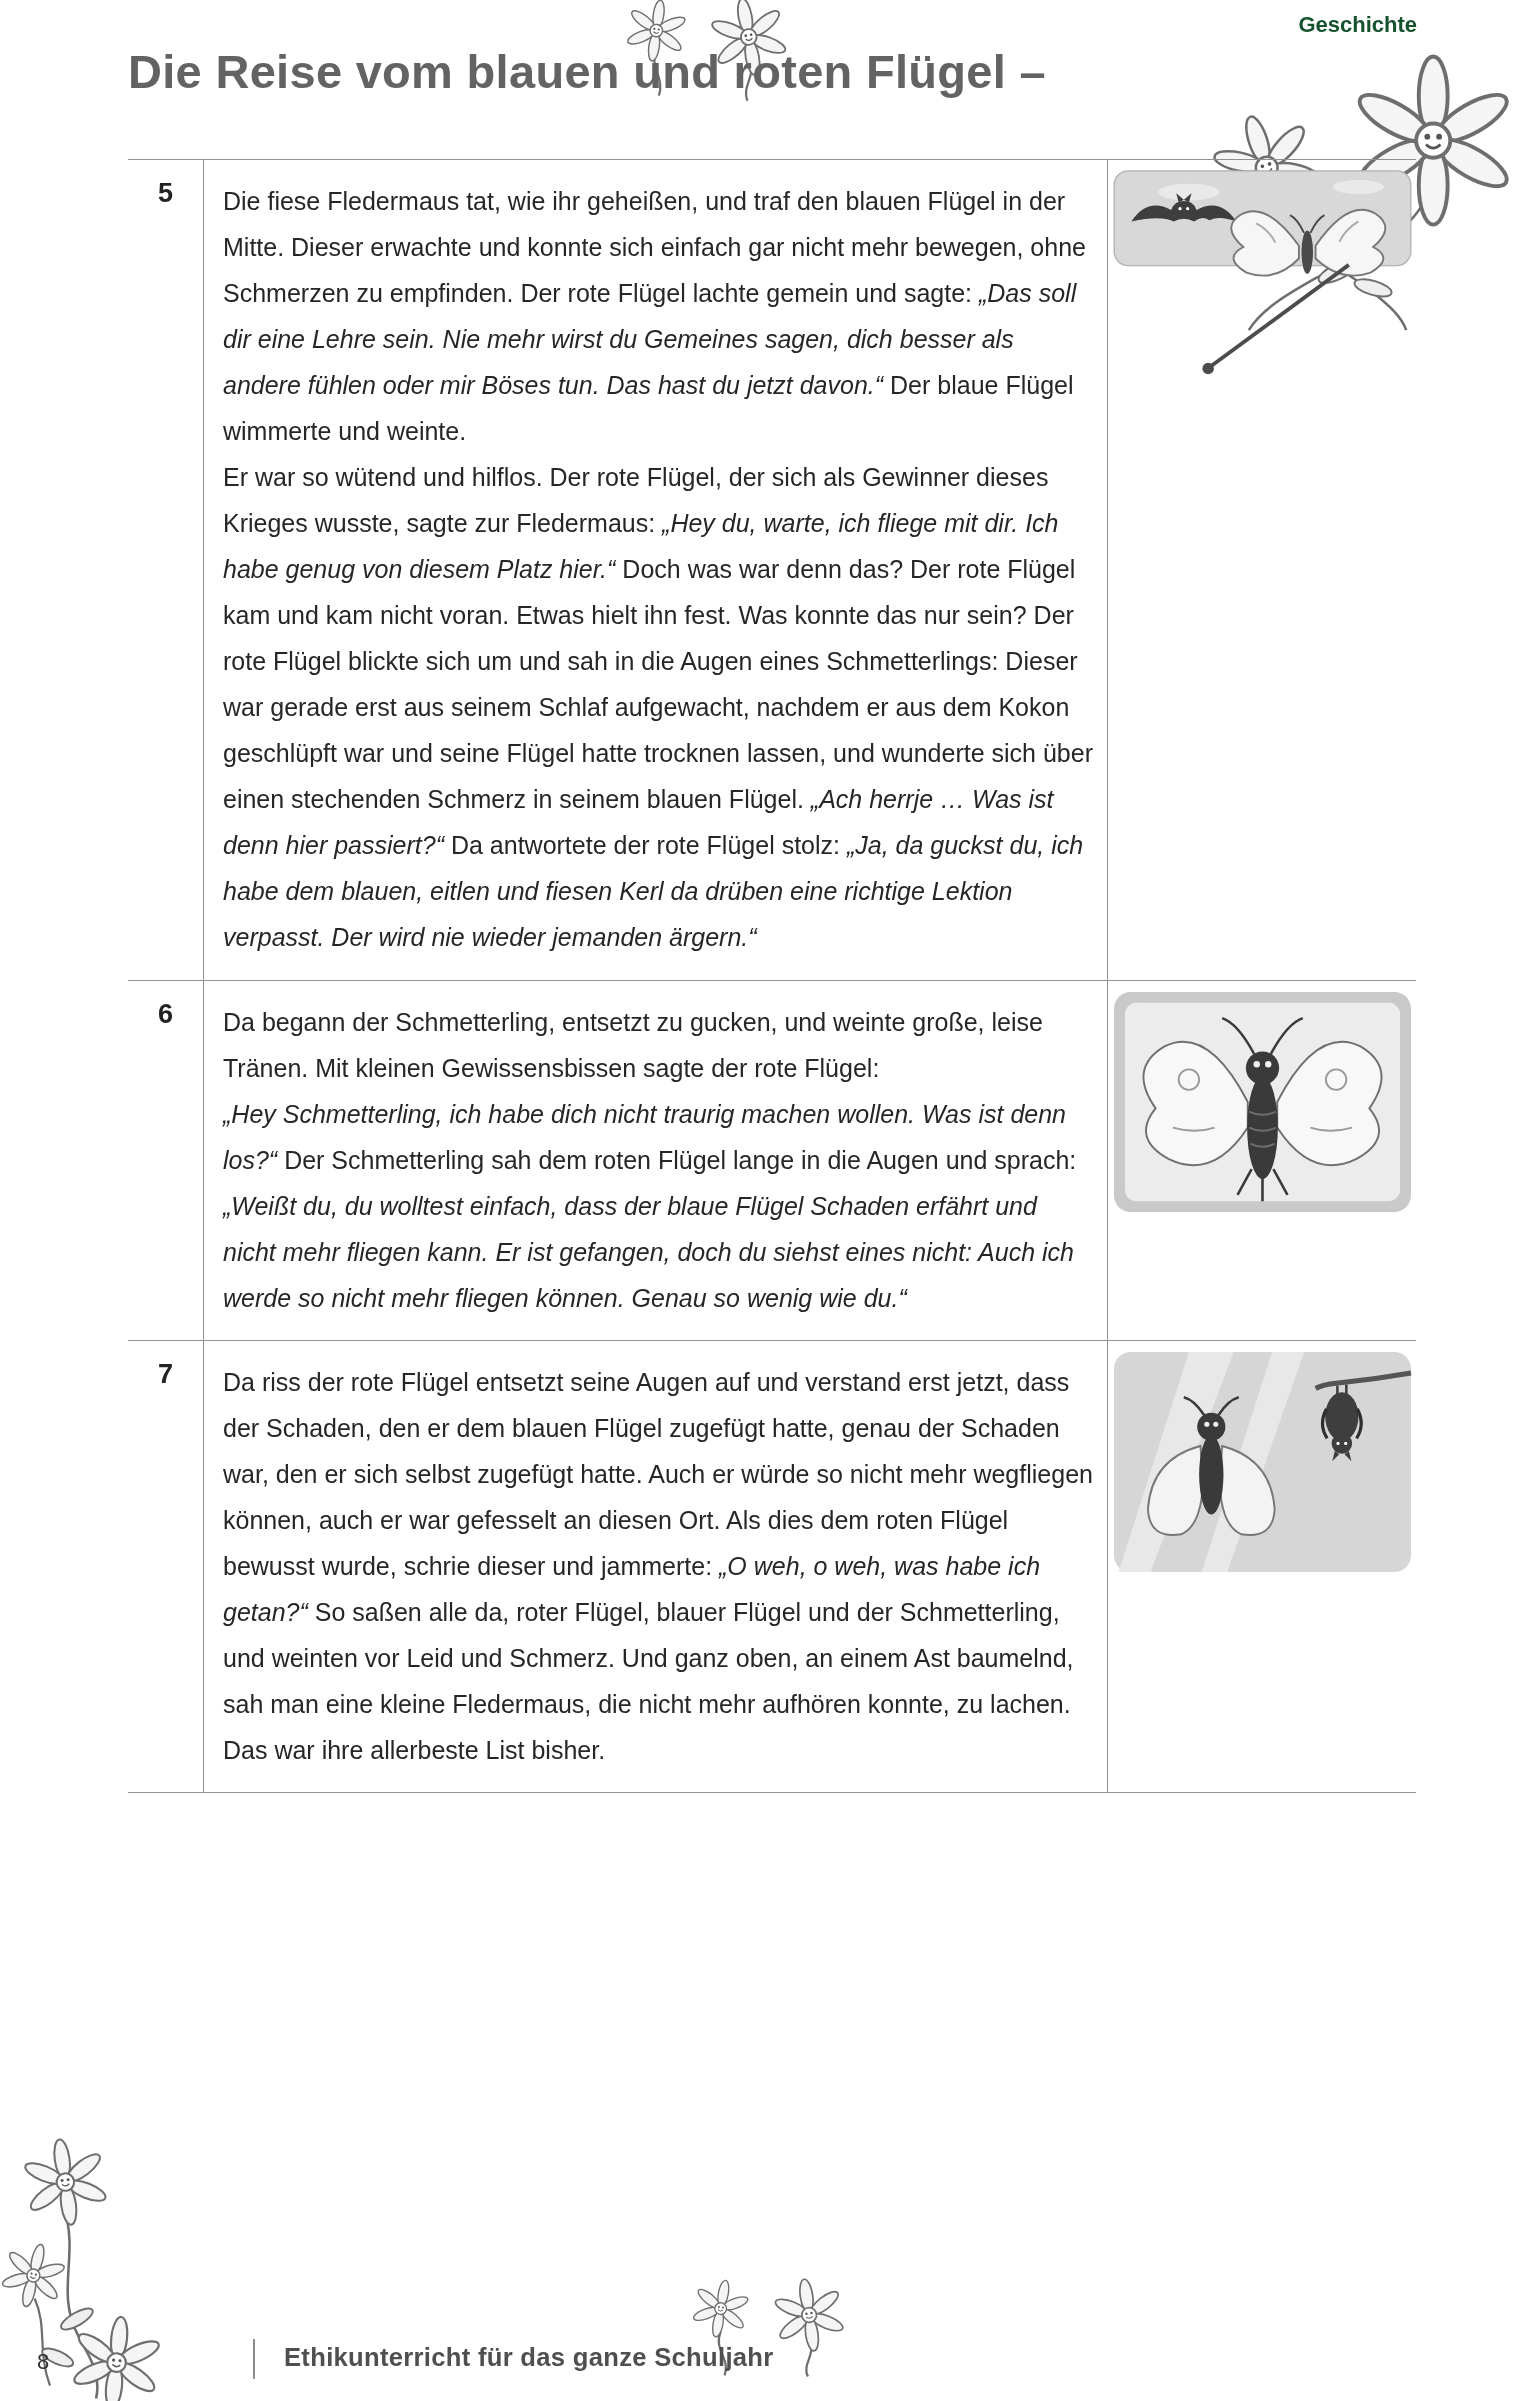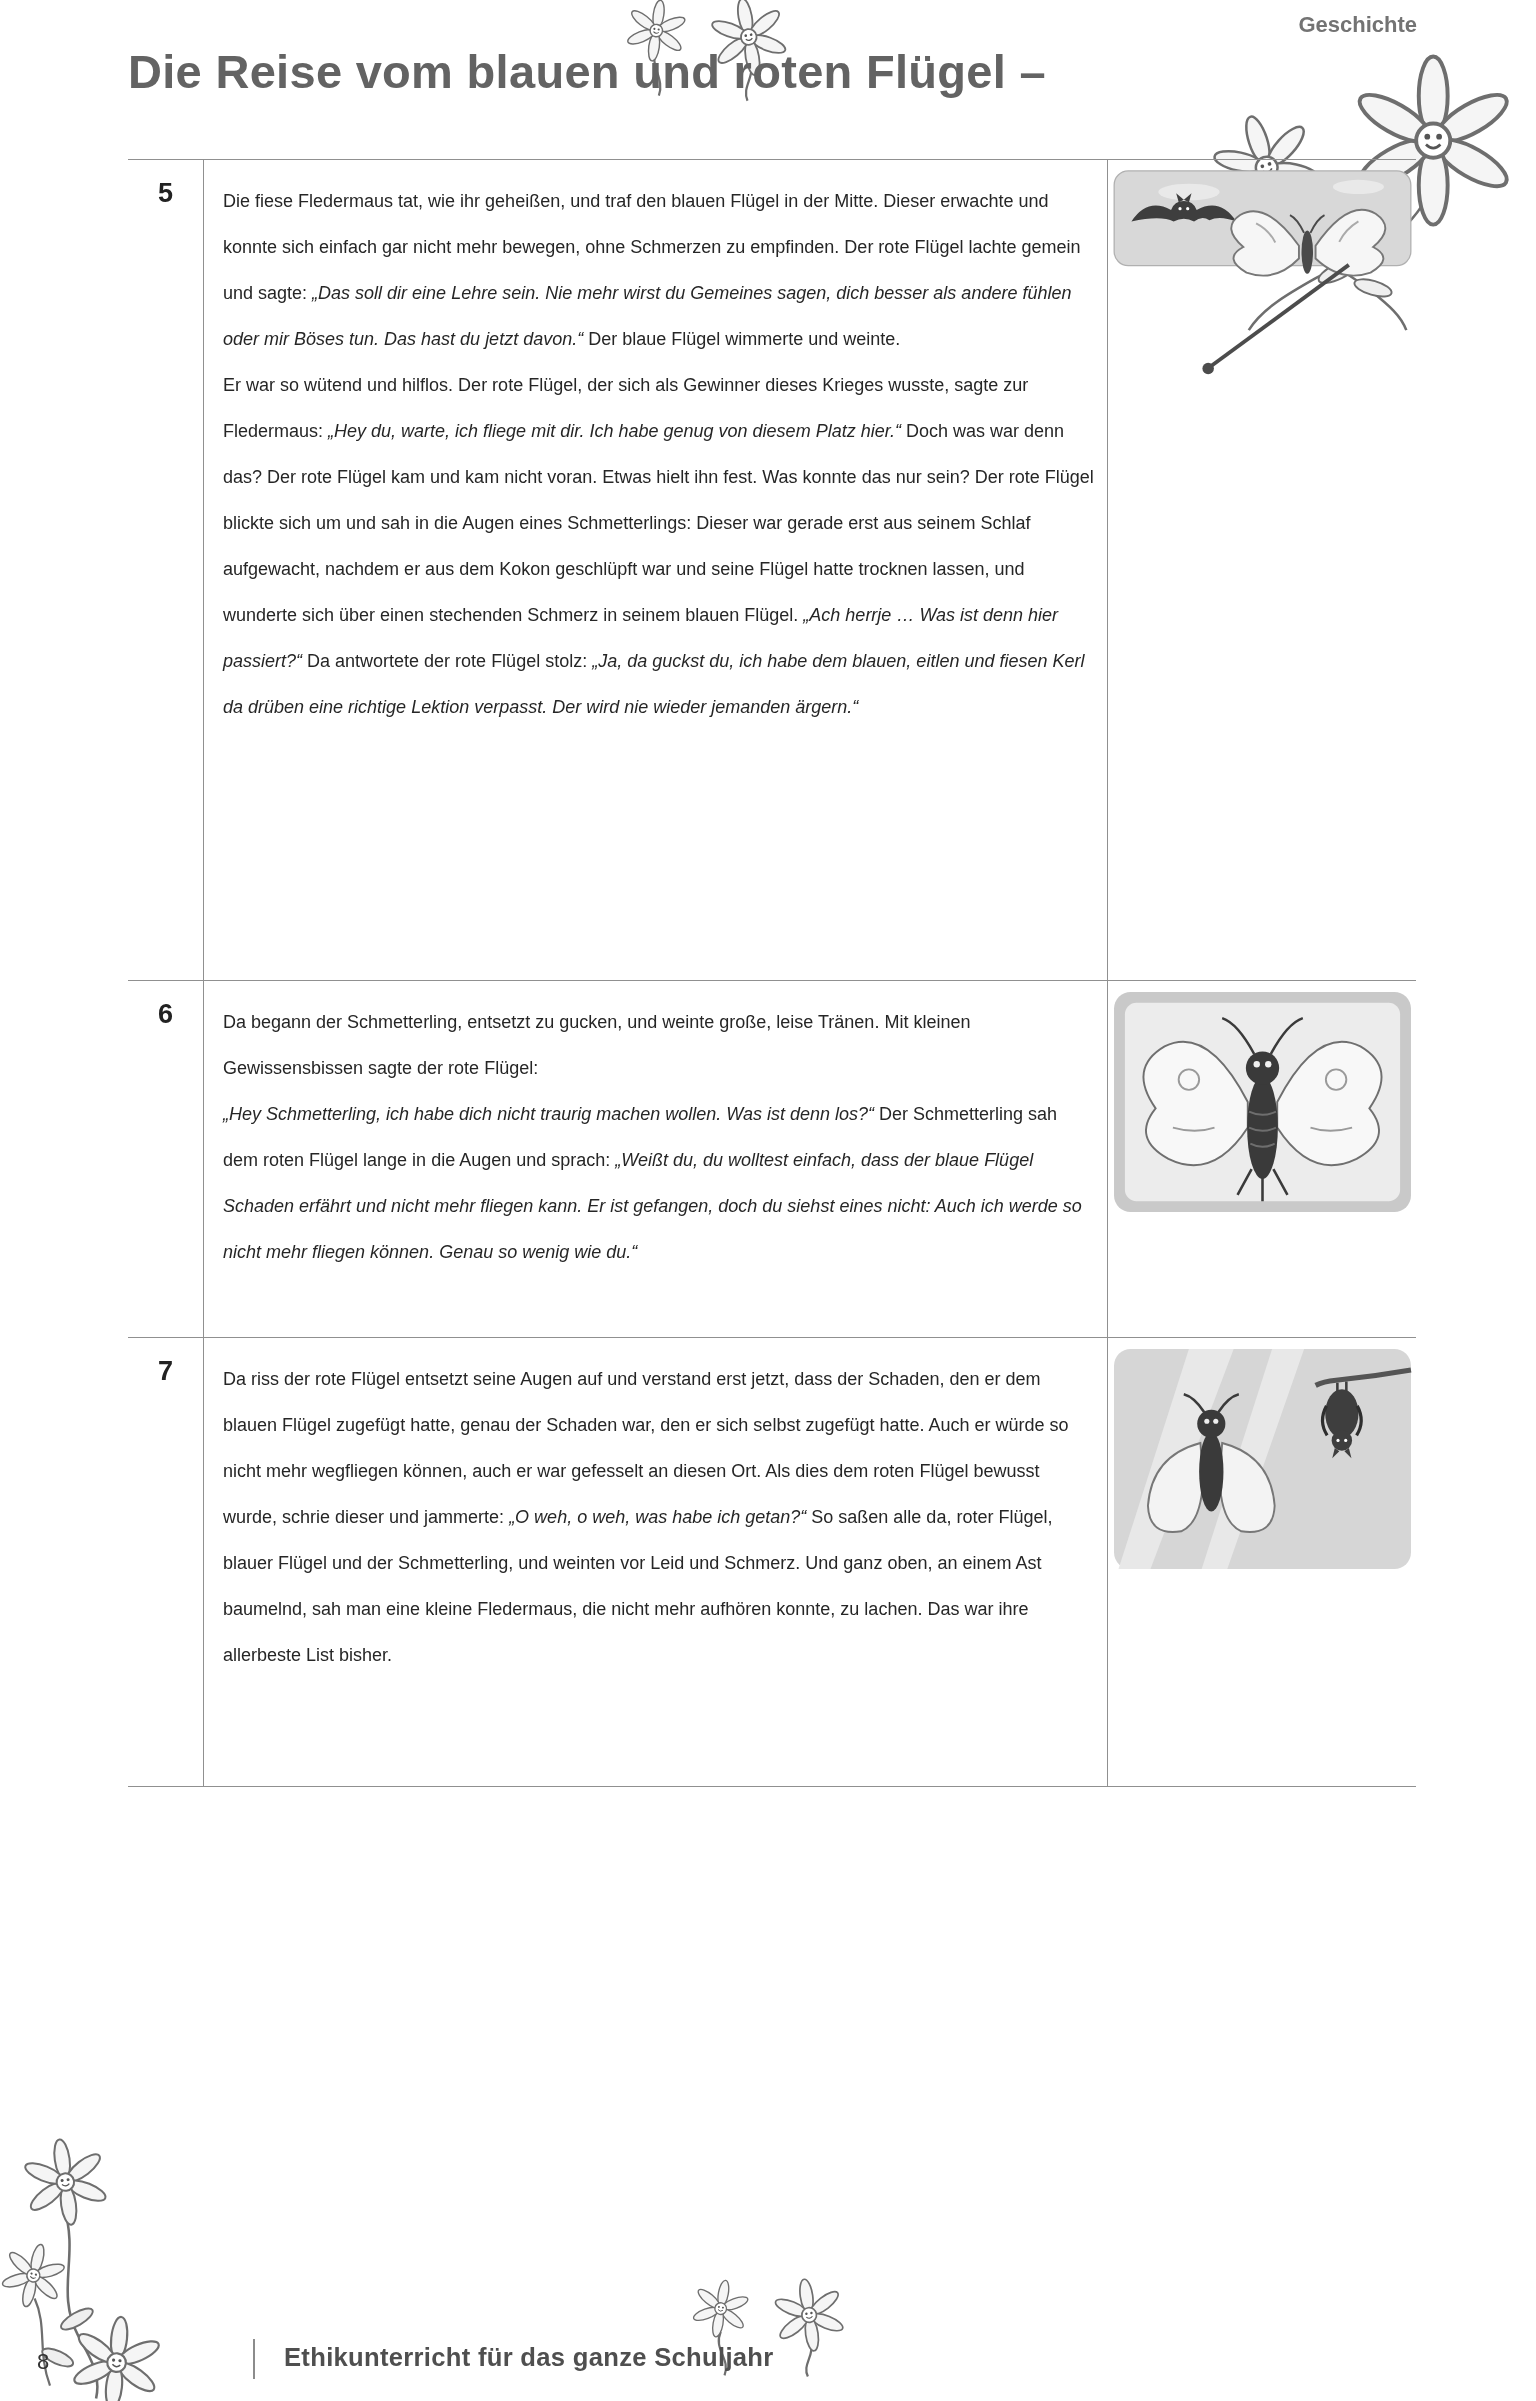--- a/index.html
+++ b/index.html
@@ -6,21 +6,21 @@
   .page {
     position:relative;
     width:1537px; height:2401px;
     background:#ffffff;
     font-family:"Liberation Sans", sans-serif;
     color:#262626;
     overflow:hidden;
   }
   .category-label {
     position:absolute; top:11.5px; right:120px;
-    font-size:22px; font-weight:bold; color:#737373;
+    font-size:22px; font-weight:bold; color:#14532d;
   }
   .page-title {
     position:absolute; left:128px; top:43px;
     font-size:47px; line-height:58px;
     font-weight:700; color:#636363;
     letter-spacing:0.3px;
   }
   
   .story-table {
     position:absolute; left:128px; top:159px; width:1288px;
@@ -35,21 +35,21 @@
   .row-6 { min-height:356px; }
   .row-7 { min-height:448px; }
   .num-cell {
     border-right:1.3px solid #909090;
     text-align:center; padding-top:18px;
     font-size:27px; font-weight:bold; color:#222222;
   }
   .text-cell {
     border-right:1.3px solid #909090;
     padding:18px 13px 19px 19px;
-    font-size:18px; line-height:46px; color:#262626;
+    font-size:25px; line-height:46px; color:#262626;
   }
   .seg { white-space:pre-wrap; }
   .it { font-style:italic; }
   .img-cell {
     display:flex; justify-content:center; align-items:flex-start;
     padding-top:9px;
   }
   .illustration { display:block; }
   
   .deco { position:absolute; }

